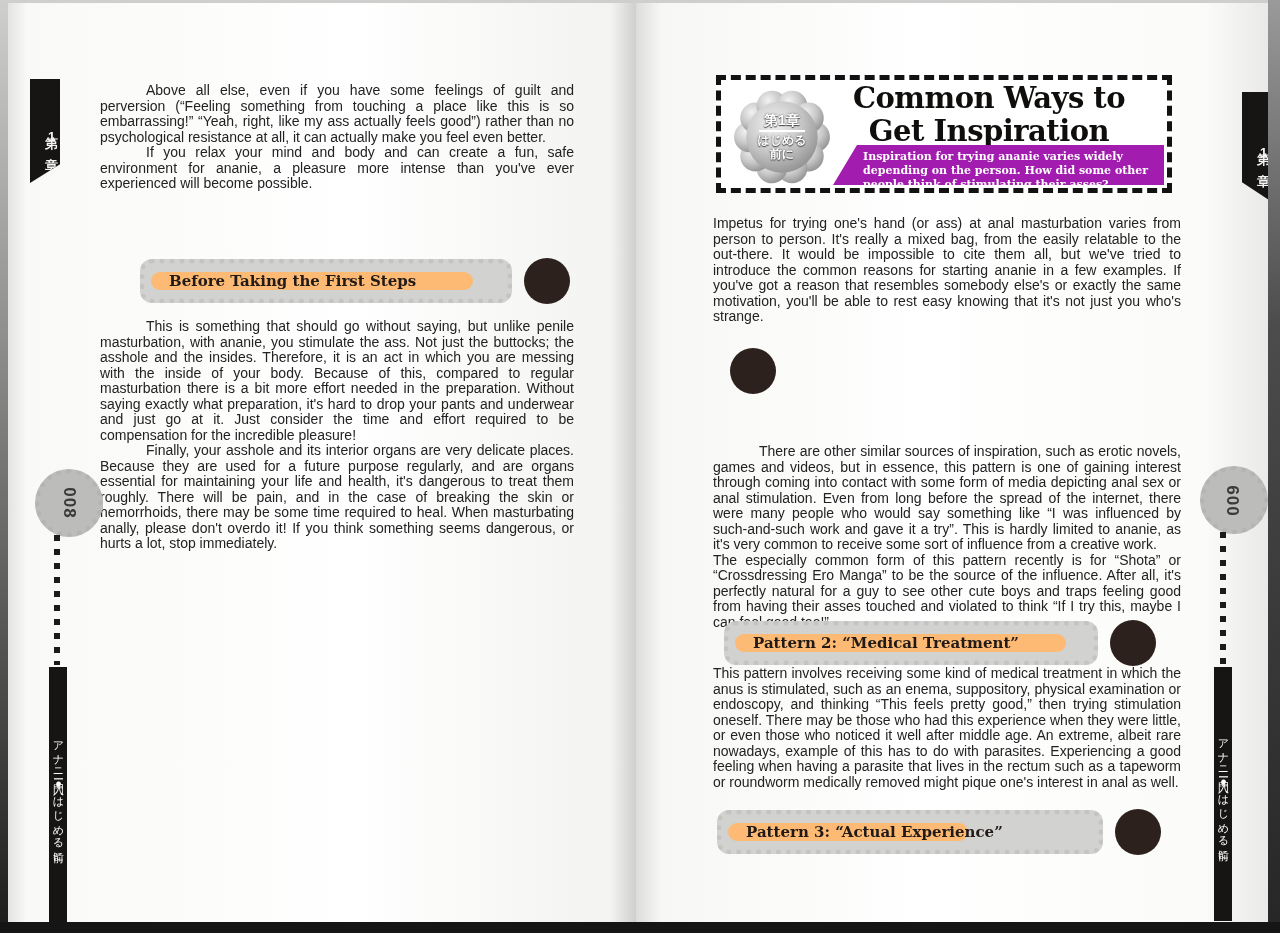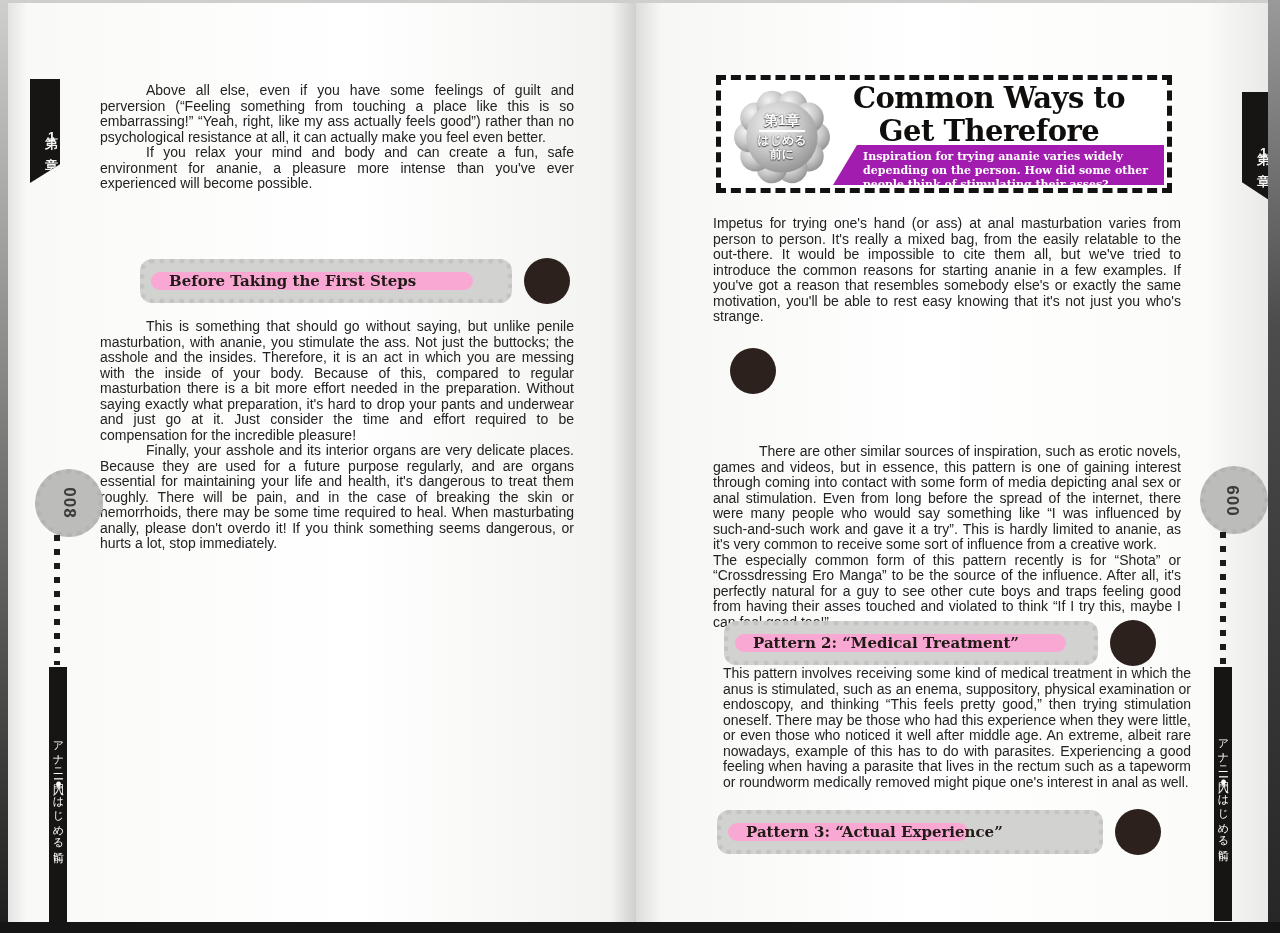--- a/index.html
+++ b/index.html
@@ -28,21 +28,21 @@
     font-size:13px;font-weight:bold;letter-spacing:3px;padding-top:14px;box-sizing:border-box;}
   #tab-left{left:22px;top:76px;width:30px;height:104px;
     clip-path:polygon(0 0,100% 0,100% 82%,0 100%);}
   #tab-right{left:1242px;top:92px;width:30px;height:110px;
     clip-path:polygon(0 0,100% 0,100% 100%,0 82%);}
 
   
   .banner{position:absolute;display:flex;align-items:center;gap:12px;}
   .banner-strip{flex:1;background:#d2d2d0;border:5px dotted #c4c4c2;border-radius:12px;
     padding:3px 6px;box-sizing:border-box;height:44px;display:flex;align-items:center;}
-  .banner-pill{background:#f9a8d4;border-radius:14px;height:14px;display:flex;align-items:center;
+  .banner-pill{background:#fdba74;border-radius:14px;height:14px;display:flex;align-items:center;
     padding:9px 18px;box-sizing:border-box;}
   .banner-pill span{font-family:"DejaVu Serif",serif;font-weight:bold;font-size:15px;
     color:#221a16;white-space:nowrap;}
   .gear{width:36px;height:36px;border-radius:50%;background:#2c211c;border:5px dotted #2c211c;flex:none;}
 
   
   .pagenum{position:absolute;width:58px;height:58px;border-radius:50%;
     background:#bcbcba;border:5px dotted #b4b4b2;display:flex;align-items:center;justify-content:center;}
   .pagenum span{font-size:17px;font-weight:bold;color:#3a3a3a;letter-spacing:1px;}
   .rot-cw{transform:rotate(90deg);}
@@ -138,21 +138,21 @@
         </svg>
         <div class="emblem-text">
           <span class="l1">第1章</span>
           <span class="divider"></span>
           <span class="l2">はじめる</span>
           <span class="l3">前に</span>
         </div>
       </div>
       <div id="header-title">
         <div>Common Ways to</div>
-        <div>Get Therefore</div>
+        <div>Get Inspiration</div>
       </div>
       <div id="header-sub">
         <span>Inspiration for trying ananie varies widely depending on the person. How did some other people think of stimulating their asses?</span>
       </div>
     </div>
 
     <div class="col" style="left:77px;top:213px;width:468px;">
       <p>Impetus for trying one's hand (or ass) at anal masturbation varies from person to person. It's really a mixed bag, from the easily relatable to the out-there. It would be impossible to cite them all, but we've tried to introduce the common reasons for starting ananie in a few examples. If you've got a reason that resembles somebody else's or exactly the same motivation, you'll be able to rest easy knowing that it's not just you who's strange.</p>
     </div>
 
@@ -167,21 +167,21 @@
 
     <div class="banner" style="left:88px;top:617px;width:432px;">
       <div class="banner-strip">
         <div class="banner-pill" style="width:94%;">
           <span>Pattern 2: “Medical Treatment”</span>
         </div>
       </div>
       <div class="gear"></div>
     </div>
 
-    <div class="col" style="left:77px;top:663px;width:468px;margin-left:10px;">
+    <div class="col" style="left:77px;top:663px;width:468px;">
       <p>This pattern involves receiving some kind of medical treatment in which the anus is stimulated, such as an enema, suppository, physical examination or endoscopy, and thinking “This feels pretty good,” then trying stimulation oneself. There may be those who had this experience when they were little, or even those who noticed it well after middle age. An extreme, albeit rare nowadays, example of this has to do with parasites. Experiencing a good feeling when having a parasite that lives in the rectum such as a tapeworm or roundworm medically removed might pique one's interest in anal as well.</p>
     </div>
 
     <div class="banner" style="left:81px;top:806px;width:444px;text-align:center;">
       <div class="banner-strip">
         <div class="banner-pill" style="width:66%;">
           <span>Pattern 3: “Actual Experience”</span>
         </div>
       </div>
       <div class="gear"></div>

